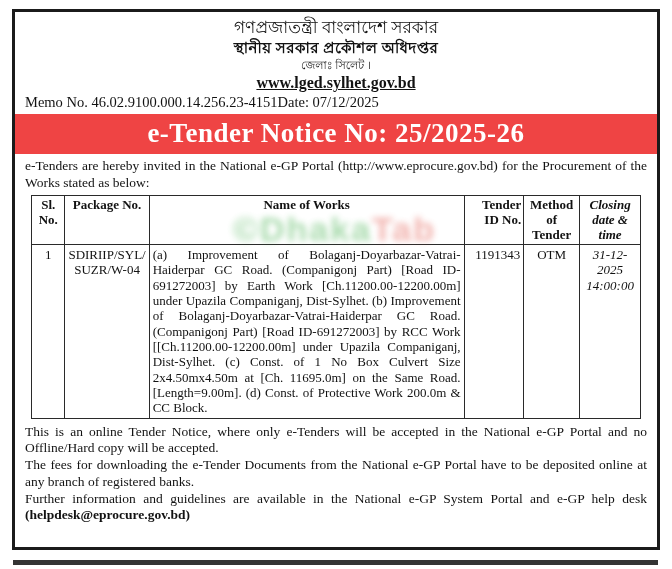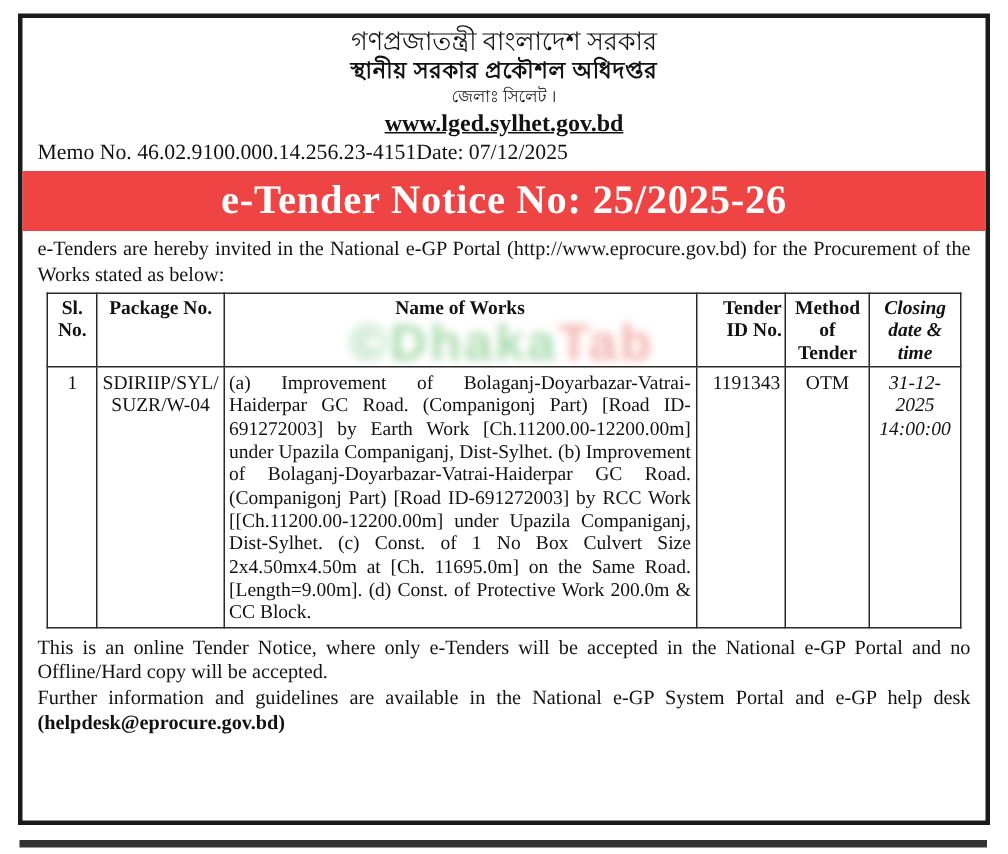--- a/index.html
+++ b/index.html
@@ -101,20 +101,21 @@
         </tr>
       </tbody>
     </table>
 
     <div class="watermark">
       <span id="wm-green" style="color: rgb(63, 174, 73);">©Dhaka</span><span id="wm-red" style="color: rgb(226, 87, 76);">Tab</span>
     </div>
 
     <div class="notes">
       <p><span>This is an online Tender Notice, where only e-Tenders will be accepted in the National e-GP Portal and no Offline/Hard copy will be accepted.</span><span class="b"></span><span></span></p>
+      <p><span>The fees for downloading the e-Tender Documents from the National e-GP Portal have to be deposited online at any branch of registered banks.</span><span class="b"></span><span></span></p>
       <p><span>Further information and guidelines are available in the National e-GP System Portal and e-GP help desk </span><span class="b">(helpdesk@eprocure.gov.bd)</span><span></span></p>
 
     </div>
 
   </div>
 </div>
 
 <div class="bottom-bar"></div>
 
 </body></html>

